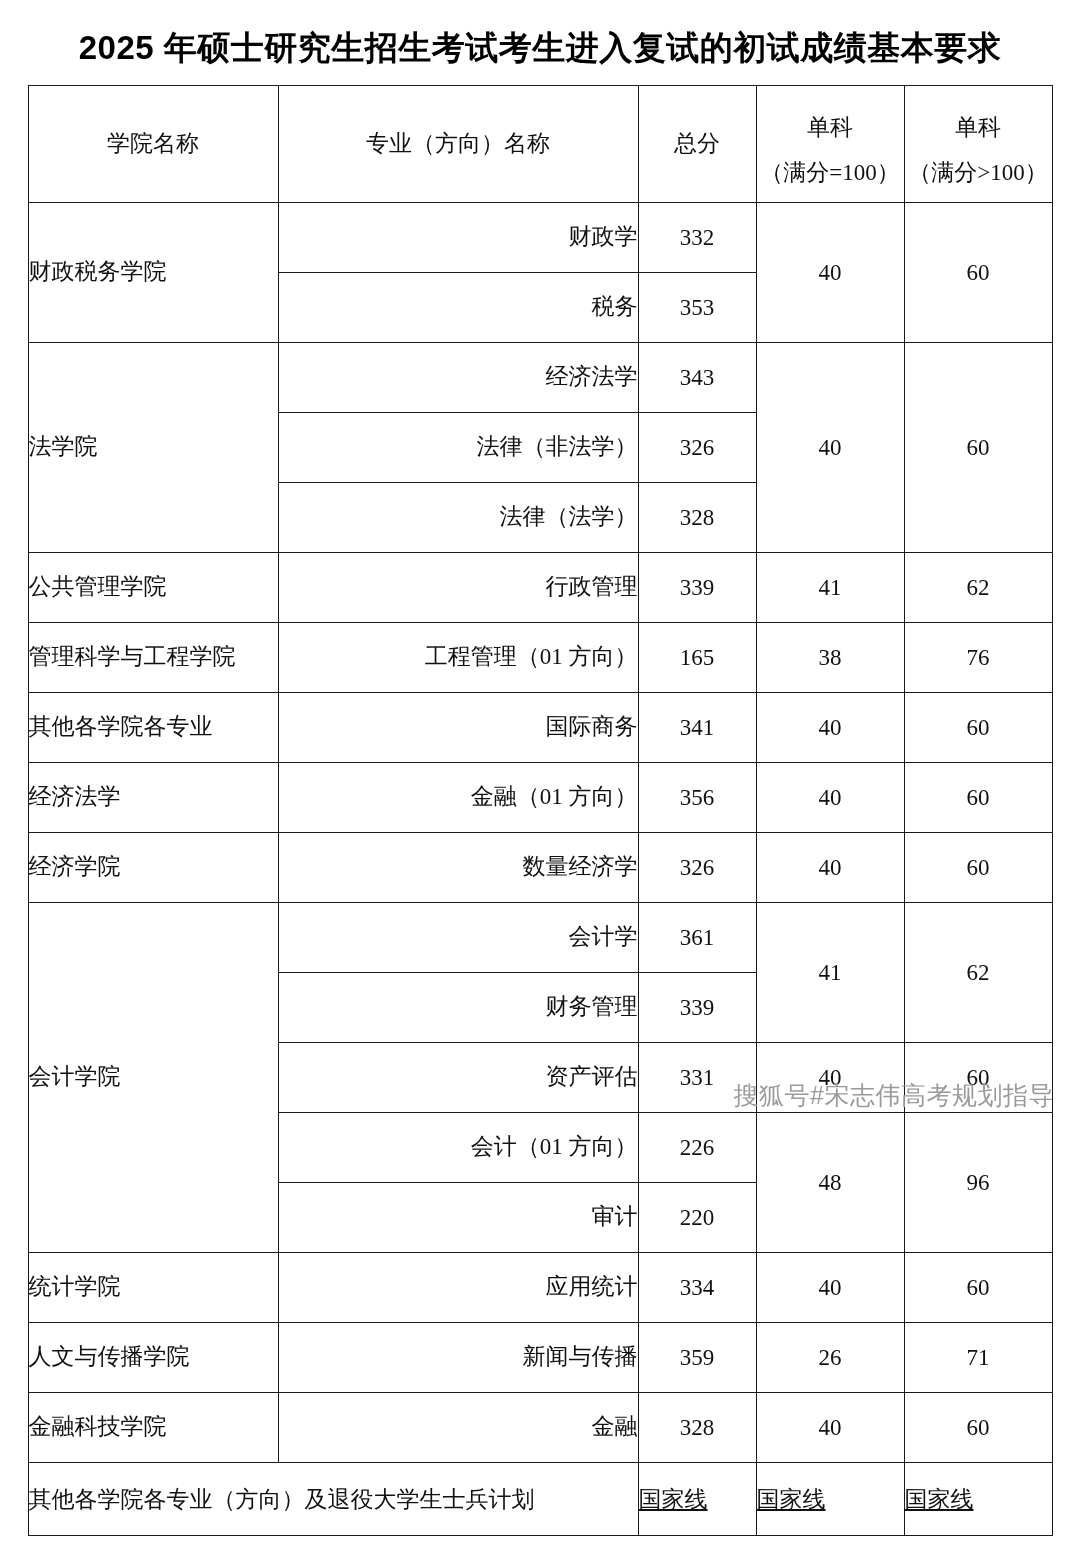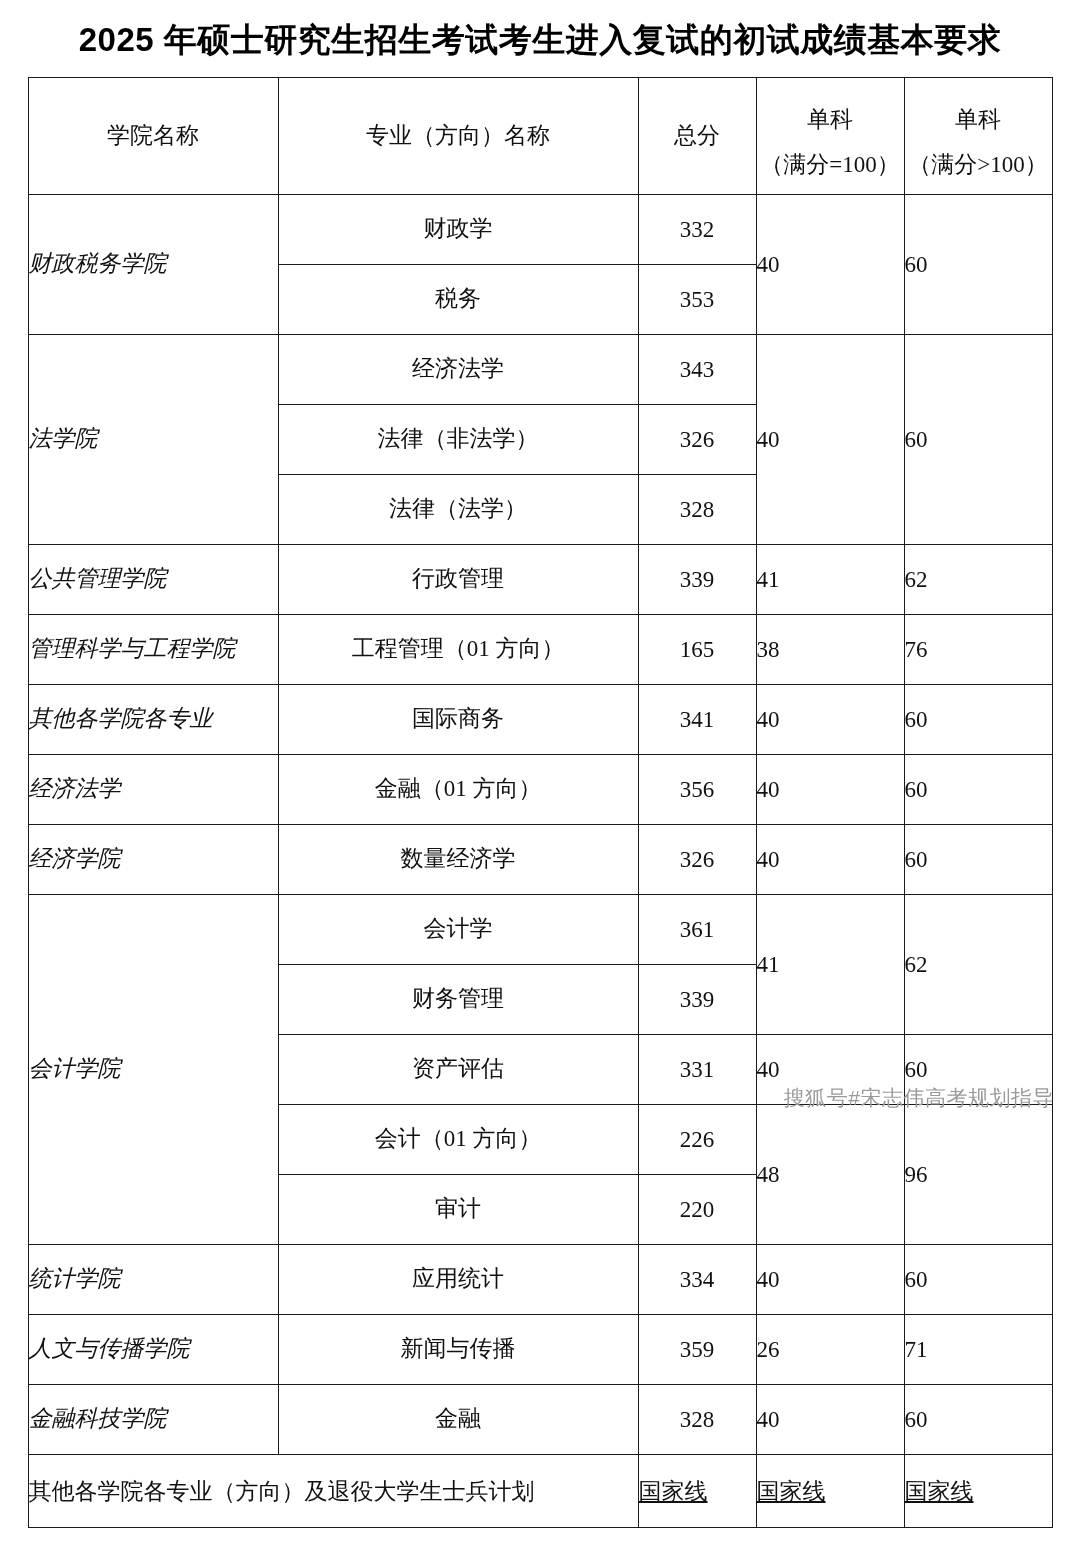--- a/index.html
+++ b/index.html
@@ -13,21 +13,21 @@
     font-family: "Liberation Serif", "DejaVu Serif", serif;
     color: #111111;
     position: relative;
     overflow: hidden;
   }
   .page {
     width: 1080px;
     height: 1120px;
     position: relative;
     box-sizing: border-box;
-    padding: 0;
+    padding: 8px;
   }
   .doc-title {
     text-align: center;
     font-size: 33px;
     font-weight: 700;
     letter-spacing: 0.5px;
     padding: 18px 10px 14px 10px;
     color: #000000;
     font-family: "Liberation Sans", sans-serif;
     white-space: nowrap;
@@ -58,32 +58,32 @@
     text-align: center;
     height: 116px;
     font-weight: 400;
     font-size: 23px;
     line-height: 1.45;
   }
   td.cell-college {
     padding-left: 16px;
     text-align: left;
     line-height: 1.4;
-    font-style: italic;
   }
   td.cell-major {
     padding-left: 20px;
-    text-align: center;
+    text-align: right;
     line-height: 1.4;
   }
   td.cell-num {
     text-align: center;
     font-weight: 700;
   }
   td.cell-sub {
+    text-align: center;
   }
   td.row-h {
     height: 69px;
   }
   td.cell-footer {
     padding-left: 16px;
     text-align: left;
     height: 72px;
   }
   td.cell-footer-num {
@@ -91,21 +91,21 @@
     text-decoration: underline;
   }
   .head-sub-line {
     display: block;
     margin-top: 12px;
   }
   .watermark {
     position: absolute;
     right: 26px;
     bottom: 8px;
-    font-size: 21px;
+    font-size: 25px;
     color: #9a9a9a;
     font-family: "Liberation Sans", sans-serif;
     letter-spacing: 0.5px;
     white-space: nowrap;
   }
 </style>
 </head>
 <body>
 
 <div class="page">

